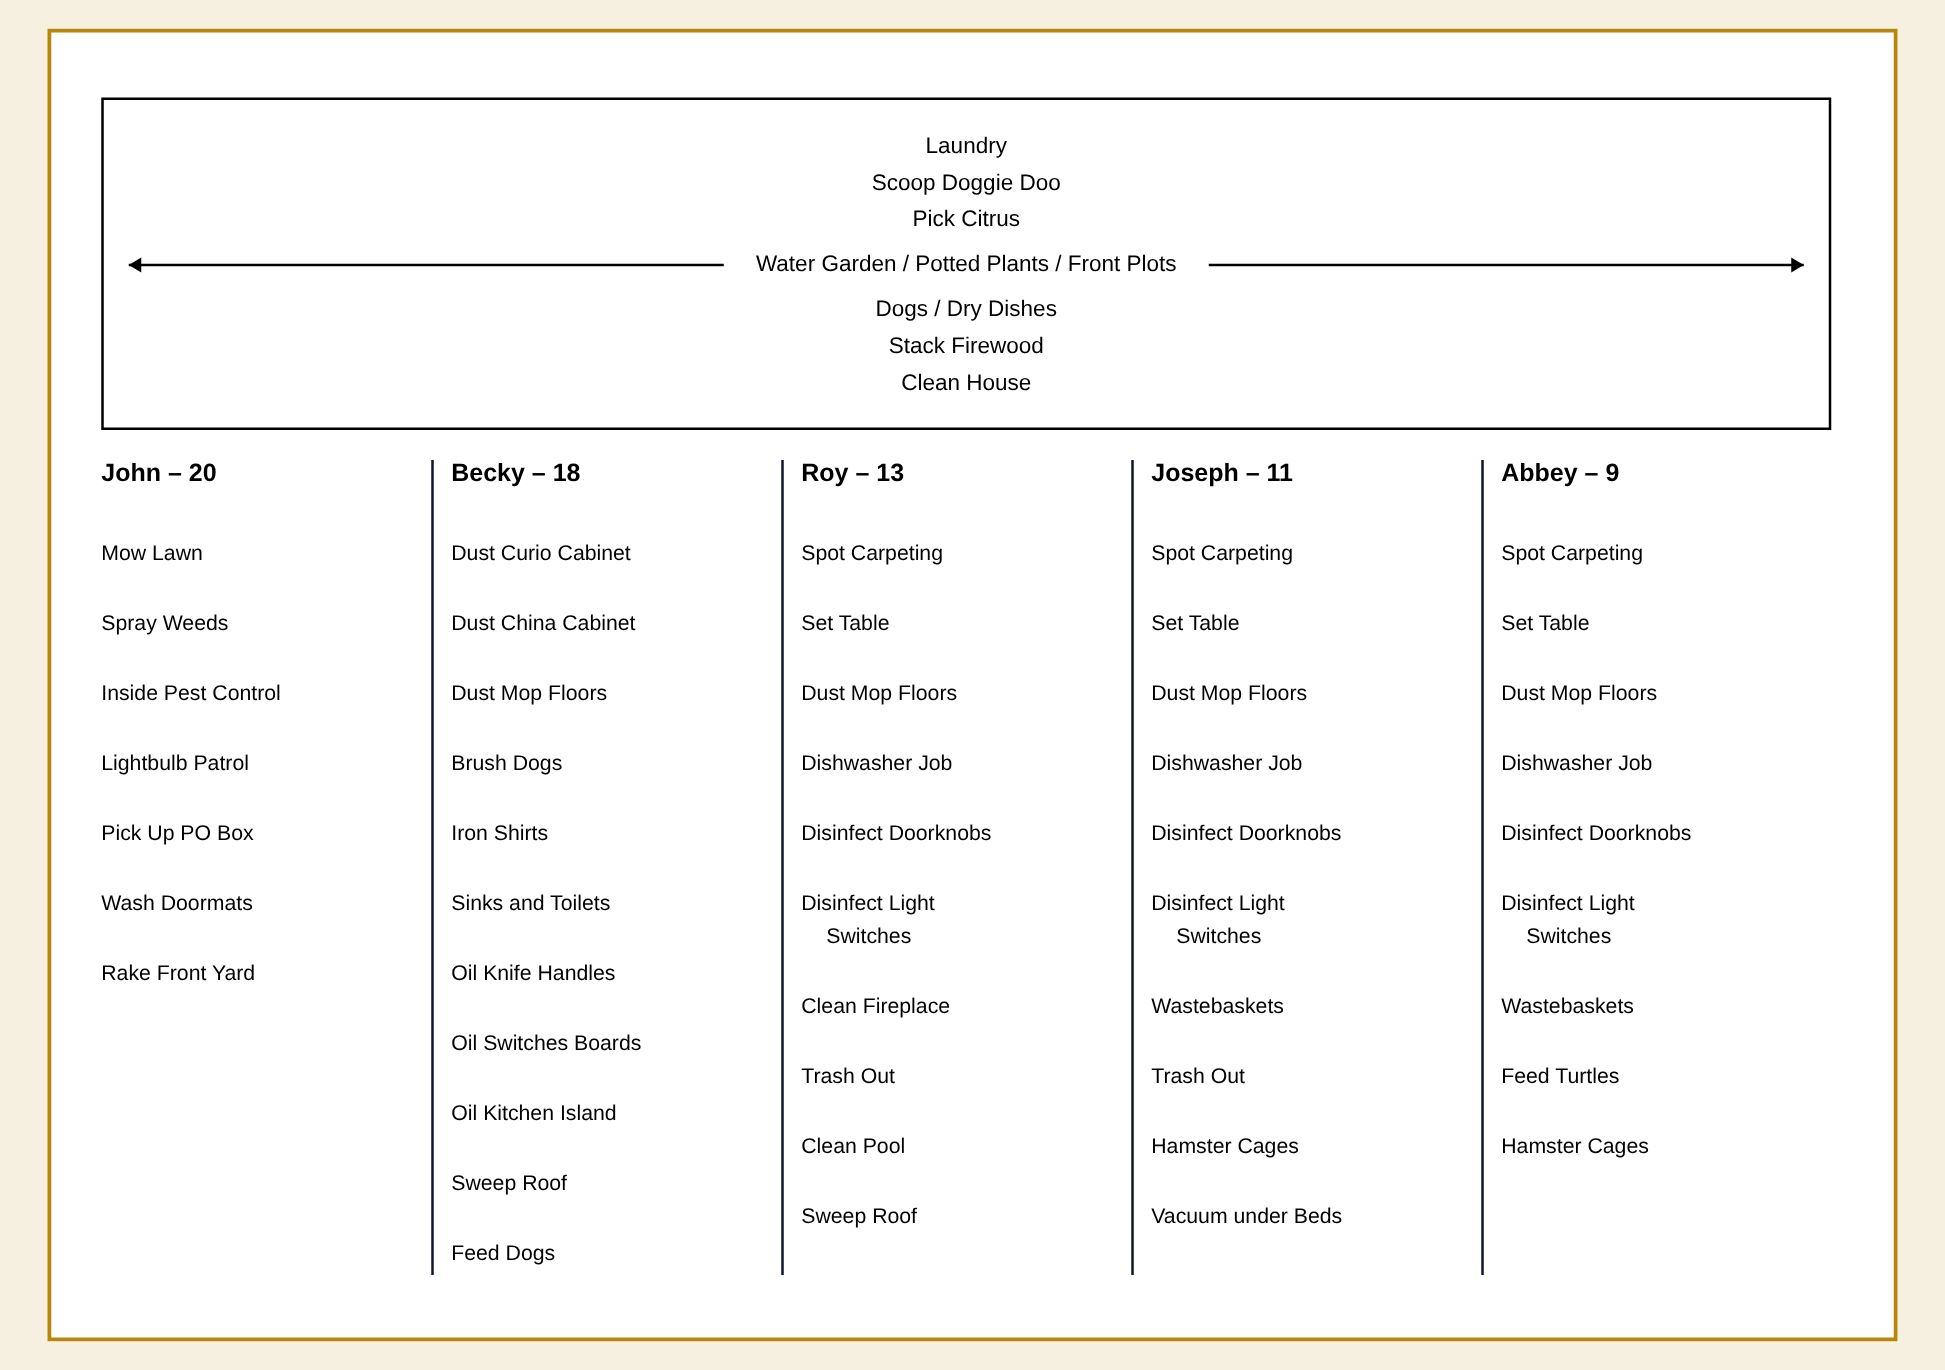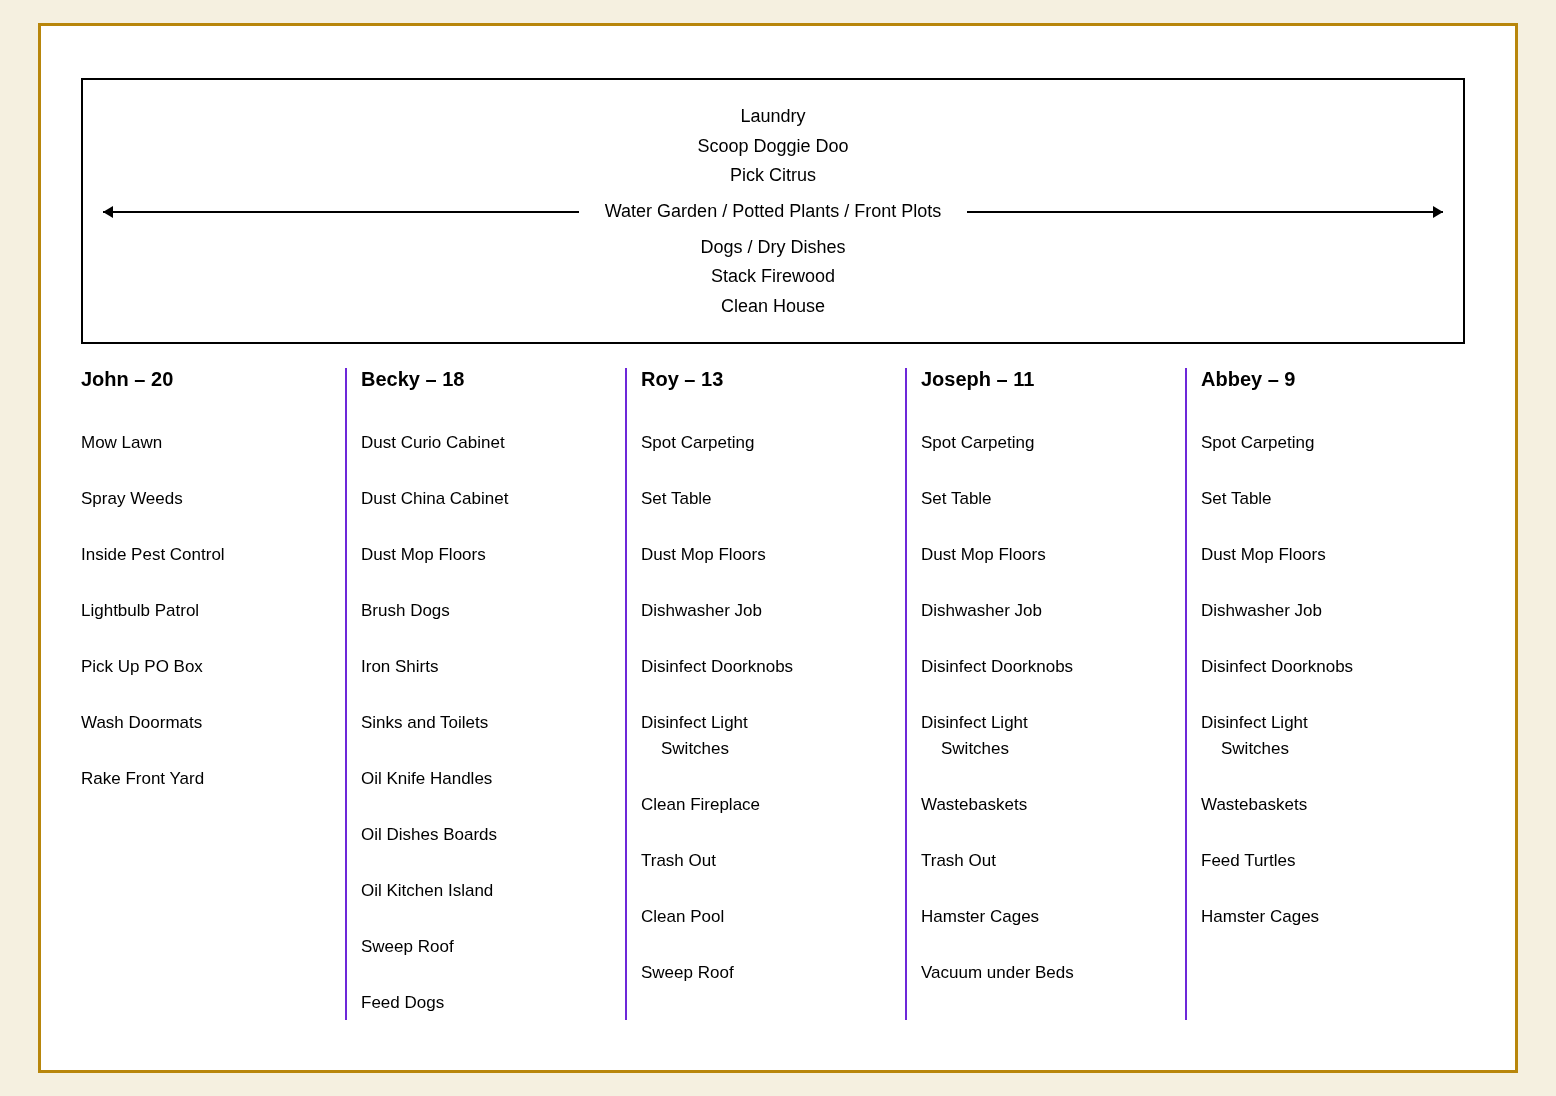--- a/index.html
+++ b/index.html
@@ -79,21 +79,21 @@
       font-size: 18px;
       padding: 0 16px;
       white-space: nowrap;
     }
     .columns-area {
       display: flex;
       width: 100%;
     }
     .col {
       flex: 1;
-      border-right: 2px solid #6d28d9;
+      border-right: 2px solid #0f172a;
       padding: 0 14px;
     }
     .col:first-child {
       padding-left: 0;
     }
     .col:last-child {
       border-right: none;
     }
     .col-header {
       font-size: 20px;
@@ -152,21 +152,21 @@
       </div>
       <div class="col">
         <div class="col-header">Becky – 18</div>
         <div class="col-item">Dust Curio Cabinet</div>
         <div class="col-item">Dust China Cabinet</div>
         <div class="col-item">Dust Mop Floors</div>
         <div class="col-item">Brush Dogs</div>
         <div class="col-item">Iron Shirts</div>
         <div class="col-item">Sinks and Toilets</div>
         <div class="col-item">Oil Knife Handles</div>
-        <div class="col-item">Oil Dishes Boards</div>
+        <div class="col-item">Oil Switches Boards</div>
         <div class="col-item">Oil Kitchen Island</div>
         <div class="col-item">Sweep Roof</div>
         <div class="col-item">Feed Dogs</div>
       </div>
       <div class="col">
         <div class="col-header">Roy – 13</div>
         <div class="col-item">Spot Carpeting</div>
         <div class="col-item">Set Table</div>
         <div class="col-item">Dust Mop Floors</div>
         <div class="col-item">Dishwasher Job</div>

